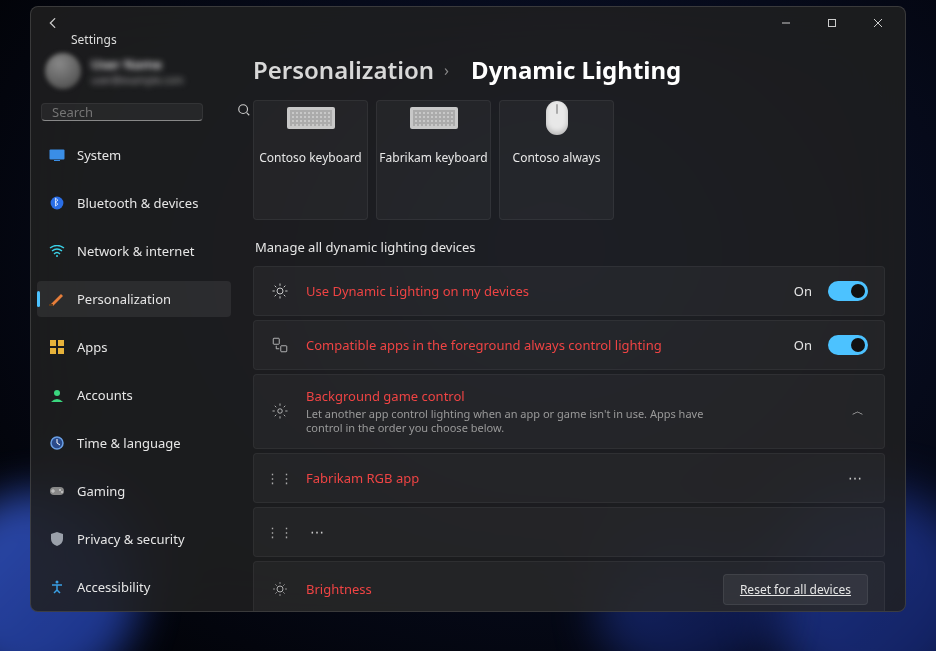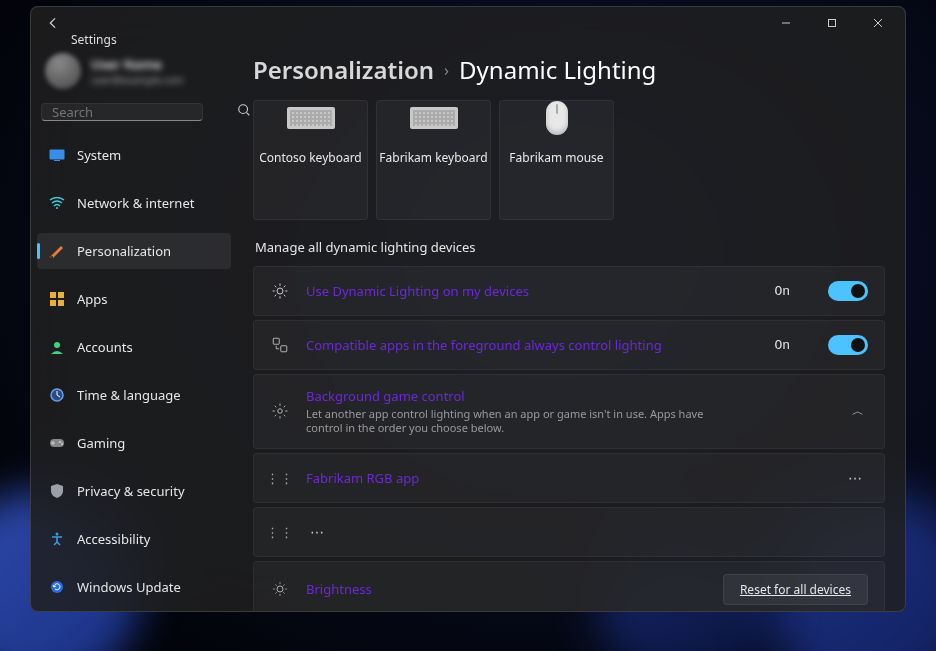--- a/index.html
+++ b/index.html
@@ -45,40 +45,40 @@
   .nav-item { height:36px; display:flex; align-items:center; gap:12px; padding:0 12px; border-radius:4px; color:#e6e6e6; font-size:13px; cursor:pointer; }
   .nav-item.active { background: rgba(255,255,255,0.07); position:relative; }
   .nav-item.active::before { content:""; position:absolute; left:0; top:10px; bottom:10px; width:3px; background:#4cc2ff; border-radius:2px; }
   .nav-icon { width:16px; height:16px; display:flex; align-items:center; justify-content:center; font-size:14px; }
 
   .main { flex:1; padding: 14px 20px 10px 12px; overflow-y:auto; }
   .main::-webkit-scrollbar{width:4px;} .main::-webkit-scrollbar-thumb{background:#555;border-radius:2px;}
   .breadcrumb { display:flex; align-items:center; gap:10px; color:#fff; margin-bottom:14px; }
   .crumb-parent { font-size:24px; font-weight:600; color:#d8d8d8; cursor:pointer; }
   .crumb-sep { font-size:16px; color:#888; }
-  .crumb-current { font-size:24px; font-weight:400; color:#fff; }
+  .crumb-current { font-size:24px; font-weight:700; color:#fff;margin-left:12px; }
 
   .device-row { display:flex; gap:8px; margin-bottom:18px; }
   .device-card { width:115px; height:120px; background: rgba(255,255,255,0.04); border:1px solid rgba(255,255,255,0.06); border-radius:4px; display:flex; flex-direction:column; align-items:center; gap:14px; cursor:pointer;}
   .device-img { width:50px; height:34px; display:flex; align-items:center; justify-content:center; }
   .keyboard-img { width:48px; height:22px; background:#c8c8c8; border-radius:2px; position:relative; }
   .keyboard-img::after{content:"";position:absolute;inset:3px;background:repeating-linear-gradient(to right,#999 0 2px,transparent 2px 4px),repeating-linear-gradient(to bottom,#999 0 2px,transparent 2px 4px);opacity:0.6;}
   .mouse-img { width:22px; height:34px; background:#e8e8e8; border-radius:12px 12px 12px 12px; position:relative; box-shadow: inset 0 -3px 5px rgba(0,0,0,0.2);}
   .mouse-img::after{content:"";position:absolute;top:3px;left:50%;width:2px;height:10px;background:#aaa;transform:translateX(-50%);border-radius:1px;}
   .device-label { color:#e8e8e8; font-size:12px; text-align:center; }
 
   .section-header { color:#e6e6e6; font-size:13px; margin: 8px 0 10px 2px; }
 
   .card { background: rgba(255,255,255,0.04); border:1px solid rgba(255,255,255,0.05); border-radius:4px; margin-bottom:4px; }
   .row { display:flex; align-items:center; padding: 12px 16px; gap:16px; min-height:48px; }
   .row-icon { width:20px; height:20px; display:flex; align-items:center; justify-content:center; color:#ddd; flex-shrink:0; }
   .row-text { flex:1; display:flex; flex-direction:column; gap:2px; }
-  .row-title { color:#6d28d9; font-size:13px; }
+  .row-title { color:#ef4444; font-size:13px; }
   .row-sub { color:#9a9a9a; font-size:11px; line-height:1.3; max-width:400px; }
-  .on-label { color:#e6e6e6; font-size:13px; margin-right:22px;font-family:Liberation Mono, monospace;}
+  .on-label { color:#e6e6e6; font-size:13px; margin-right:0;}
   .toggle { width:40px; height:20px; background:#4cc2ff; border-radius:10px; position:relative; cursor:pointer; }
   .toggle::after{content:"";position:absolute;right:3px;top:3px;width:14px;height:14px;background:#111;border-radius:50%;}
   .chev { color:#ccc; font-size:12px; cursor:pointer; padding:4px;}
   .grip { color:#aaa; font-size:13px; letter-spacing:1px; cursor:grab;}
   .more { color:#ccc; font-size:14px; letter-spacing:2px; cursor:pointer; padding:0 4px;}
   .reset-btn { background: rgba(255,255,255,0.06); border:1px solid rgba(255,255,255,0.08); color:#e6e6e6; font-size:12px; padding:6px 16px; border-radius:4px; cursor:pointer;text-decoration:underline; }
 </style>
 </head>
 <body>
 
@@ -136,20 +136,29 @@
             <span class="nav-icon">
               <svg width="16" height="12" viewBox="0 0 16 12">
                 <rect x="0.5" y="0.5" width="15" height="10" rx="1" fill="#3a8ee6"></rect>
                 <rect x="5" y="11" width="6" height="1" fill="#3a8ee6"></rect>
               </svg>
             </span>
             <span>System</span>
           </div>
           <div class="nav-item">
             <span class="nav-icon">
+              <svg width="14" height="14" viewBox="0 0 24 24">
+                <circle cx="12" cy="12" r="11" fill="#2a6ee6"></circle>
+                <path d="M11 6v12l5-4-5-4 5-4-5-4z" stroke="#fff" stroke-width="1.5" fill="none" transform="translate(0 2) scale(0.85)"></path>
+              </svg>
+            </span>
+            <span>Bluetooth &amp; devices</span>
+          </div>
+          <div class="nav-item">
+            <span class="nav-icon">
               <svg width="16" height="12" viewBox="0 0 16 12">
                 <path d="M1 3 Q8 -2 15 3 M3 6 Q8 2 13 6 M5 9 Q8 6 11 9" stroke="#3ad0e6" stroke-width="1.5" fill="none"></path>
                 <circle cx="8" cy="11" r="1" fill="#3ad0e6"></circle>
               </svg>
             </span>
             <span>Network &amp; internet</span>
           </div>
           <div class="nav-item active">
             <span class="nav-icon">
               <svg width="16" height="14" viewBox="0 0 16 14">
@@ -245,21 +254,21 @@
           <div class="device-card">
             <div class="device-img">
               <div class="keyboard-img"></div>
             </div>
             <div class="device-label">Fabrikam keyboard</div>
           </div>
           <div class="device-card">
             <div class="device-img">
               <div class="mouse-img"></div>
             </div>
-            <div class="device-label">Fabrikam mouse</div>
+            <div class="device-label">Contoso always</div>
           </div>
         </div>
 
       <div class="section-header">Manage all dynamic lighting devices</div>
 
       <div class="card">
         <div class="row">
           <div class="row-icon">
               <svg width="18" height="18" viewBox="0 0 24 24">
                 <circle cx="12" cy="12" r="4" stroke="#ddd" stroke-width="1.2" fill="none"></circle>

